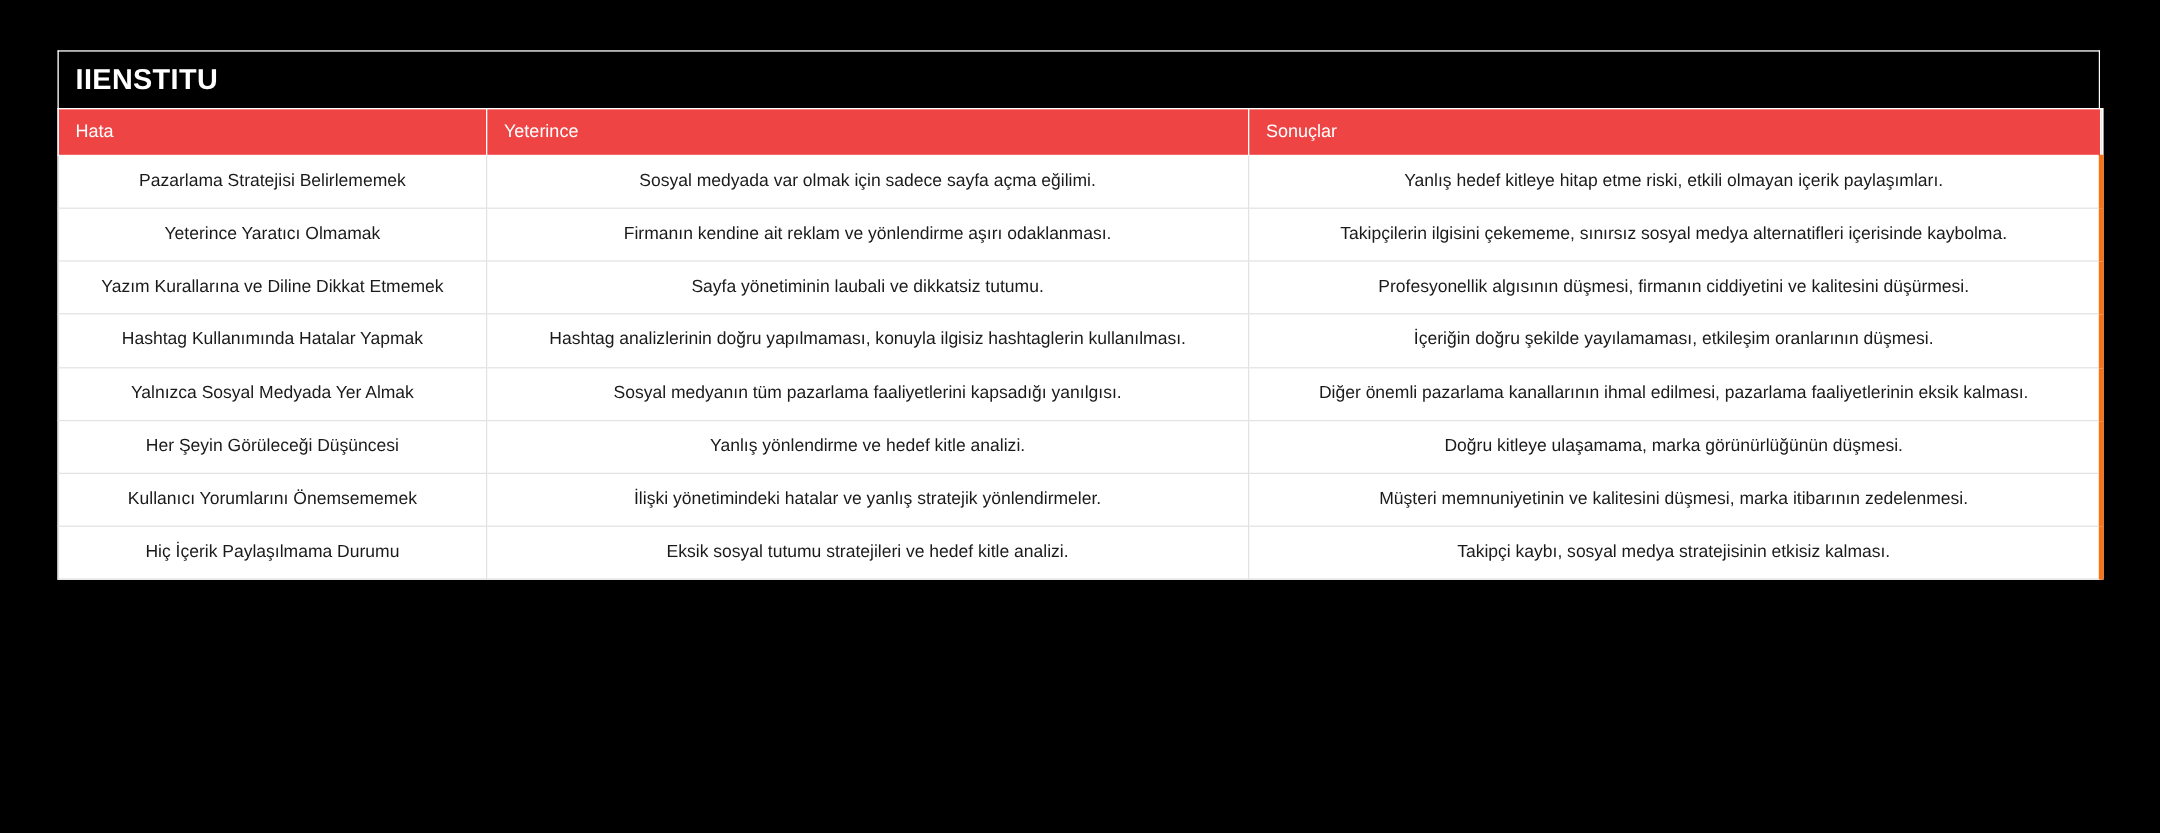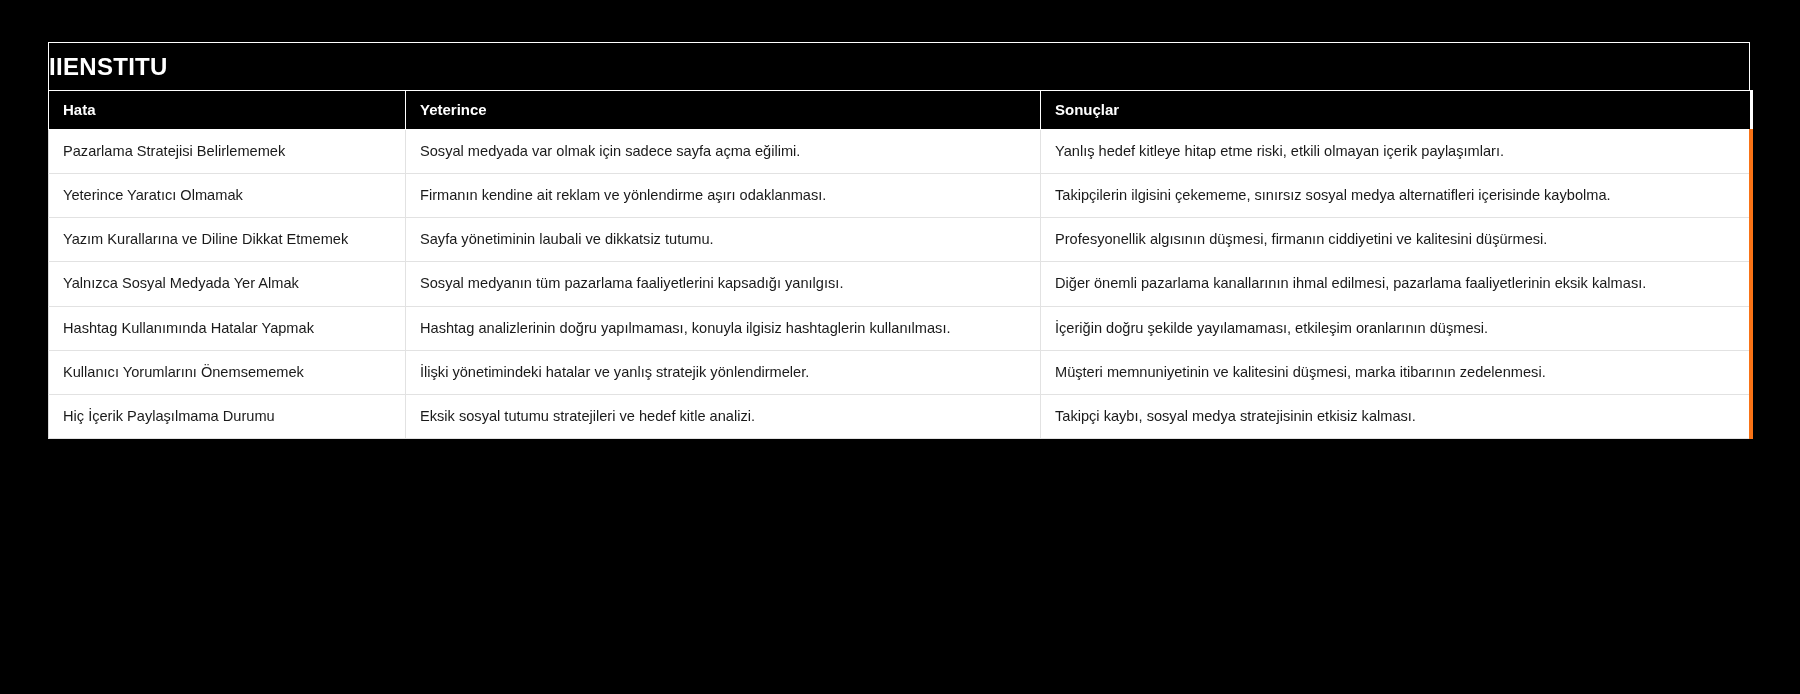--- a/index.html
+++ b/index.html
@@ -28,53 +28,53 @@
     background: #ffffff;
   }
   .title-bar {
     background: #000000;
     border: 1px solid #ffffff;
     border-bottom: none;
     box-sizing: border-box;
     height: 48px;
     display: flex;
     align-items: center;
-    padding-left: 0;
+    padding-left: 14px;
   }
   .title-bar .brand {
     color: #ffffff;
     font-size: 24px;
     font-weight: bold;
     letter-spacing: 0.3px;
     line-height: 1;
   }
   table.grid {
     border-collapse: collapse;
     width: 1702px;
     table-layout: fixed;
     background: #ffffff;
   }
   table.grid thead th {
-    background: #000000;
+    background: #ef4444;
     color: #ffffff;
     font-size: 15px;
-    font-weight: bold;
+    font-weight: normal;
     text-align: left;
     padding: 10px 14px;
     border: 1px solid #ffffff;
     box-sizing: border-box;
     vertical-align: middle;
     line-height: 1.2;
   }
   table.grid tbody td {
     background: #ffffff;
     color: #1a1a1a;
     font-size: 14.6px;
-    text-align: left;
-    padding: 11px 14px;
+    text-align: center;
+    padding: 11px 30px;
     border: 1px solid #e2e2e2;
     box-sizing: border-box;
     vertical-align: middle;
     line-height: 1.45;
     word-wrap: break-word;
   }
   table.grid tbody tr td:first-child {
     border-left: 1px solid #d8d8d8;
   }
   table.grid tbody tr td:last-child {
@@ -117,28 +117,33 @@
           <td>Yeterince Yaratıcı Olmamak</td>
           <td>Firmanın kendine ait reklam ve yönlendirme aşırı odaklanması.</td>
           <td>Takipçilerin ilgisini çekememe, sınırsız sosyal medya alternatifleri içerisinde kaybolma.</td>
         </tr>
         <tr>
           <td>Yazım Kurallarına ve Diline Dikkat Etmemek</td>
           <td>Sayfa yönetiminin laubali ve dikkatsiz tutumu.</td>
           <td>Profesyonellik algısının düşmesi, firmanın ciddiyetini ve kalitesini düşürmesi.</td>
         </tr>
         <tr>
+          <td>Hashtag Kullanımında Hatalar Yapmak</td>
+          <td>Hashtag analizlerinin doğru yapılmaması, konuyla ilgisiz hashtaglerin kullanılması.</td>
+          <td>İçeriğin doğru şekilde yayılamaması, etkileşim oranlarının düşmesi.</td>
+        </tr>
+        <tr>
           <td>Yalnızca Sosyal Medyada Yer Almak</td>
           <td>Sosyal medyanın tüm pazarlama faaliyetlerini kapsadığı yanılgısı.</td>
           <td>Diğer önemli pazarlama kanallarının ihmal edilmesi, pazarlama faaliyetlerinin eksik kalması.</td>
         </tr>
         <tr>
-          <td>Hashtag Kullanımında Hatalar Yapmak</td>
-          <td>Hashtag analizlerinin doğru yapılmaması, konuyla ilgisiz hashtaglerin kullanılması.</td>
-          <td>İçeriğin doğru şekilde yayılamaması, etkileşim oranlarının düşmesi.</td>
+          <td>Her Şeyin Görüleceği Düşüncesi</td>
+          <td>Yanlış yönlendirme ve hedef kitle analizi.</td>
+          <td>Doğru kitleye ulaşamama, marka görünürlüğünün düşmesi.</td>
         </tr>
         <tr>
           <td>Kullanıcı Yorumlarını Önemsememek</td>
           <td>İlişki yönetimindeki hatalar ve yanlış stratejik yönlendirmeler.</td>
           <td>Müşteri memnuniyetinin ve kalitesini düşmesi, marka itibarının zedelenmesi.</td>
         </tr>
         <tr>
           <td>Hiç İçerik Paylaşılmama Durumu</td>
           <td>Eksik sosyal tutumu stratejileri ve hedef kitle analizi.</td>
           <td>Takipçi kaybı, sosyal medya stratejisinin etkisiz kalması.</td>

